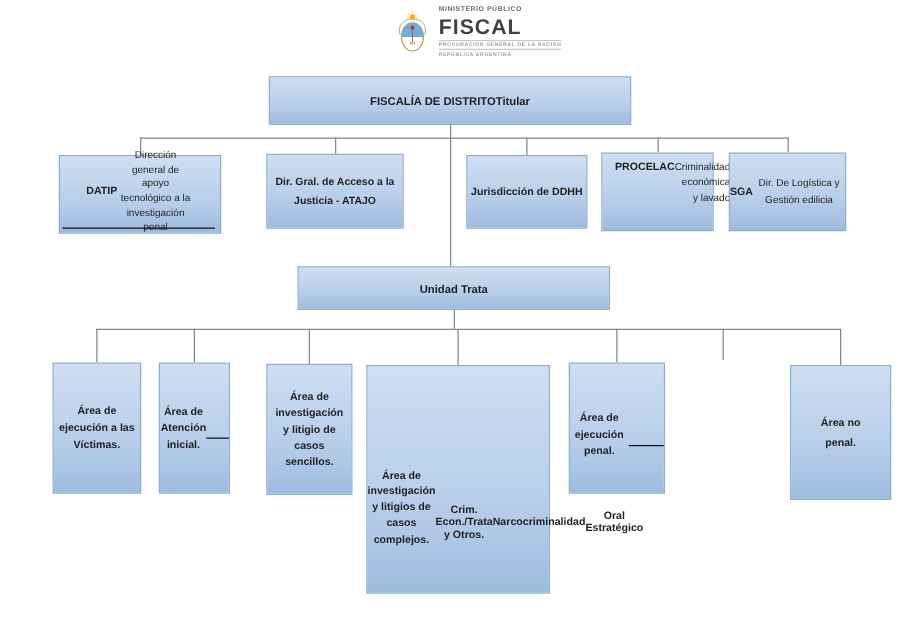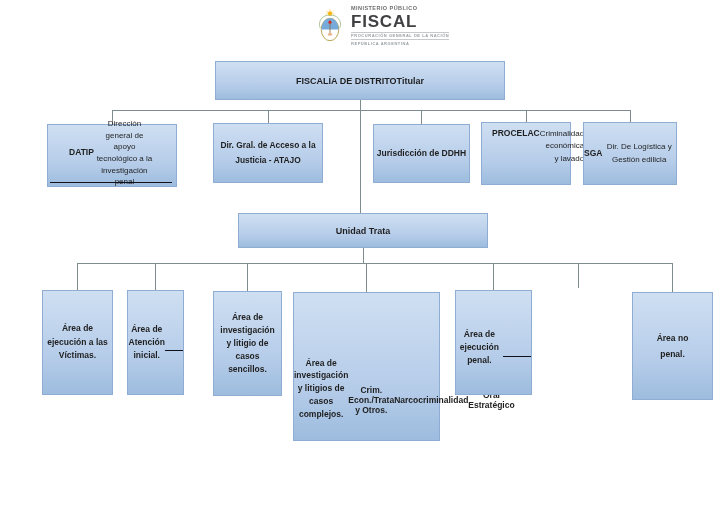--- a/index.html
+++ b/index.html
@@ -47,21 +47,21 @@
   #n-sga{left:583px;top:122px;width:94px;height:63px;font-size:8px;}
   #n-sga .t{font-size:8.5px;margin-bottom:2px;}
   #n-sga .b{line-height:1.6;}
   
   #n-unidad{left:238px;top:213px;width:250px;height:35px;font-size:9px;}
   
   #n-victimas{left:42px;top:290px;width:71px;height:105px;font-size:8.5px;line-height:1.6;padding:0 4px;}
   #n-inicial{left:127px;top:290px;width:57px;height:105px;font-size:8.5px;line-height:1.5;justify-content:flex-start;padding-top:0;}
   #n-inicial .ul{width:46px;margin-top:16px;}
   #n-sencillos{left:213px;top:291px;width:69px;height:105px;font-size:8.5px;line-height:1.55;padding:0 4px;}
-  #n-complejos{left:293px;top:292px;width:147px;height:149px;font-size:8.5px;justify-content:flex-start;padding-top:44px;}
+  #n-complejos{left:293px;top:292px;width:147px;height:183px;font-size:8.5px;justify-content:flex-start;padding-top:44px;}
   #n-complejos .t{width:132px;line-height:1.5;}
   #n-complejos .ul{width:134px;margin-top:3px;}
   #n-complejos .item{font-weight:bold;margin-top:23px;}
   #n-ejecucion{left:455px;top:290px;width:77px;height:105px;font-size:8.5px;line-height:1.5;justify-content:center;padding-top:10px;}
   #n-ejecucion .ul{width:60px;margin-top:18px;}
   #n-transicion{left:545px;top:288px;width:67px;height:103px;font-size:8.5px;line-height:1.5;justify-content:flex-start;padding-top:8px;}
   #n-transicion .ul{width:55px;margin-top:3px;}
   #n-nopenal{left:632px;top:292px;width:81px;height:108px;font-size:8.5px;line-height:1.9;padding:0 12px;}
 </style>
 </head>

